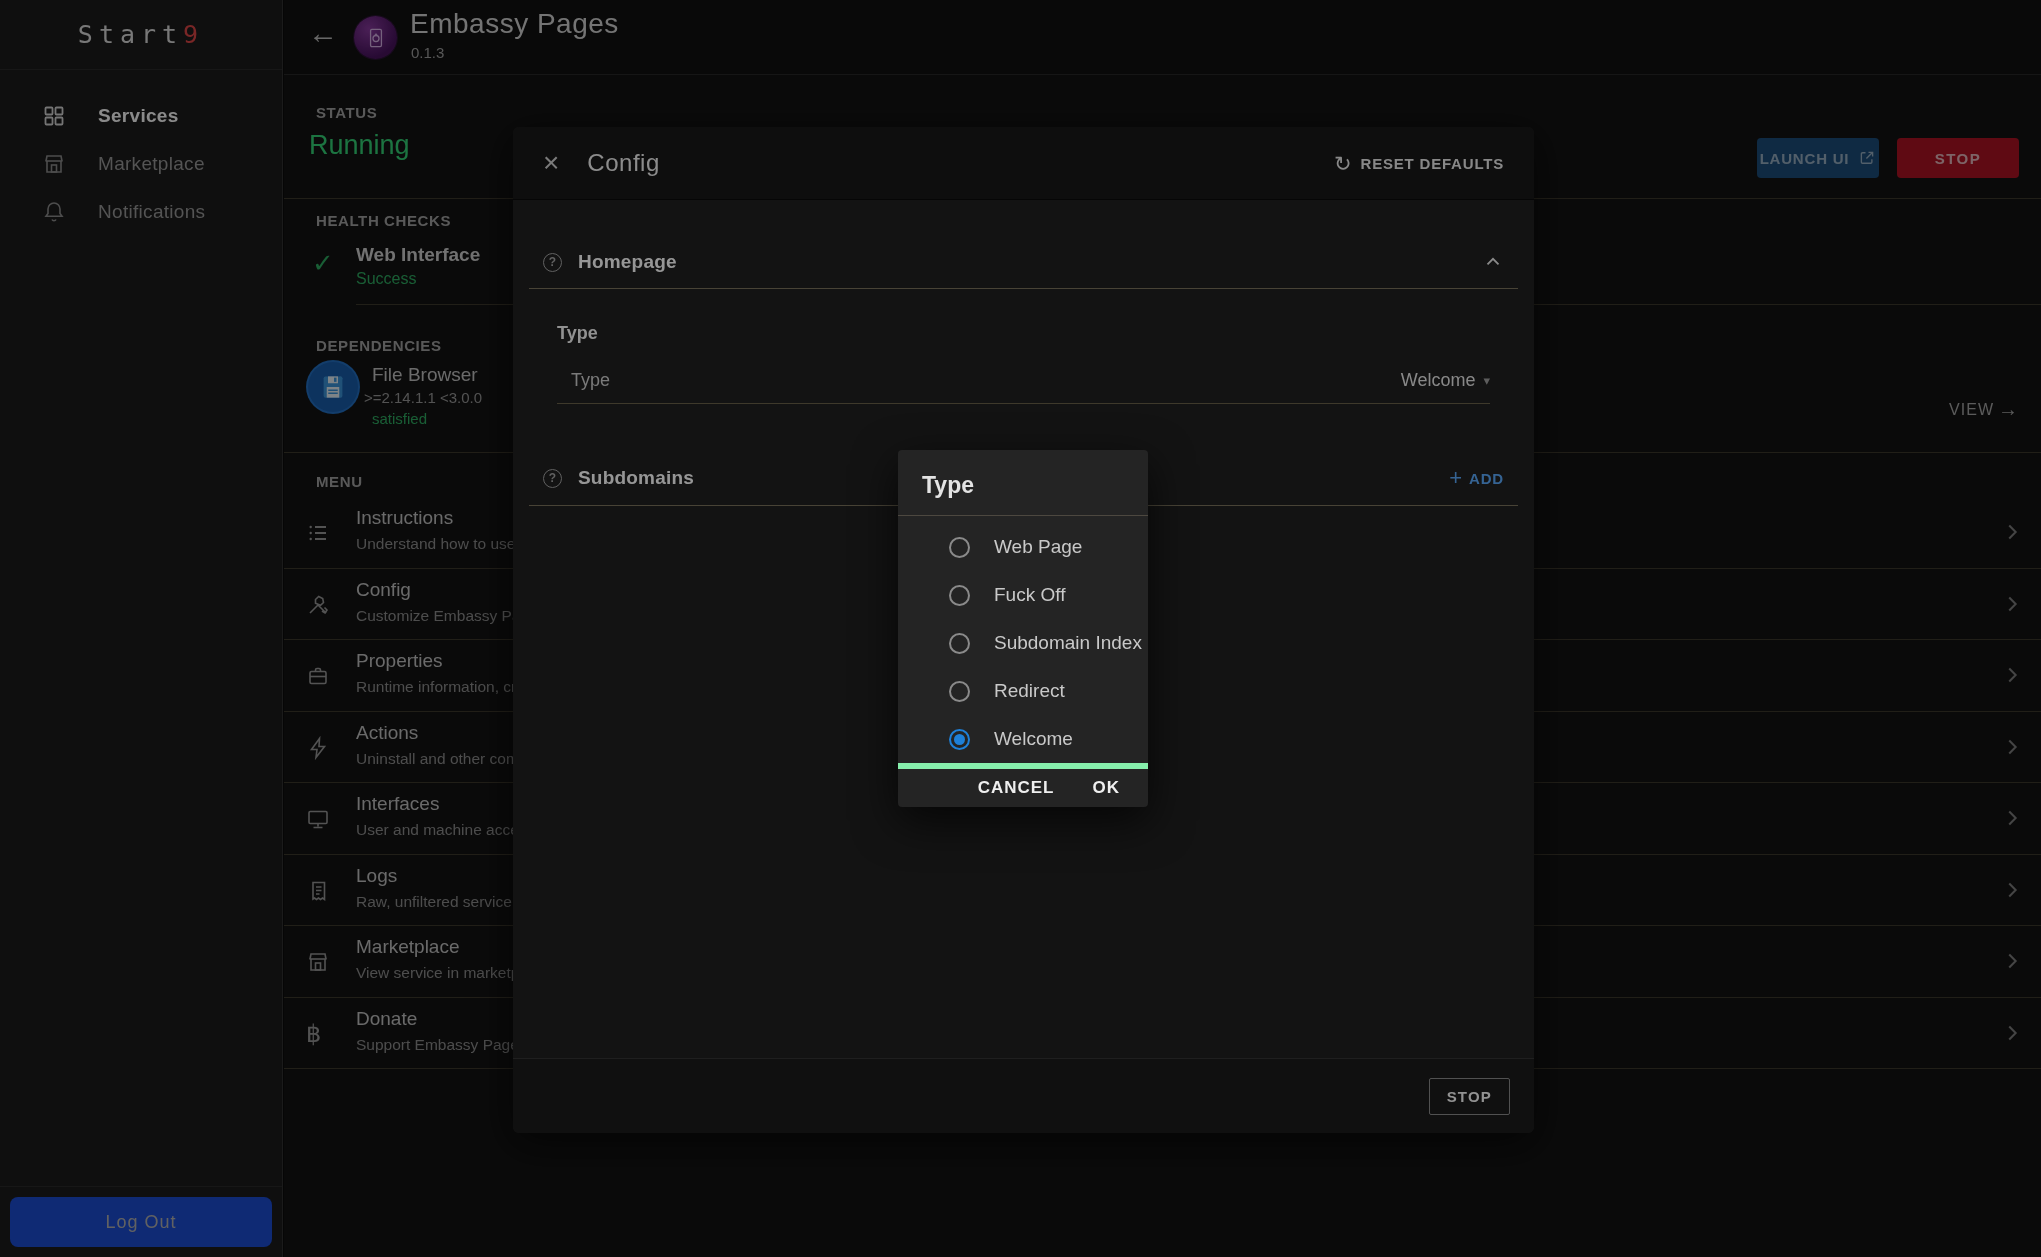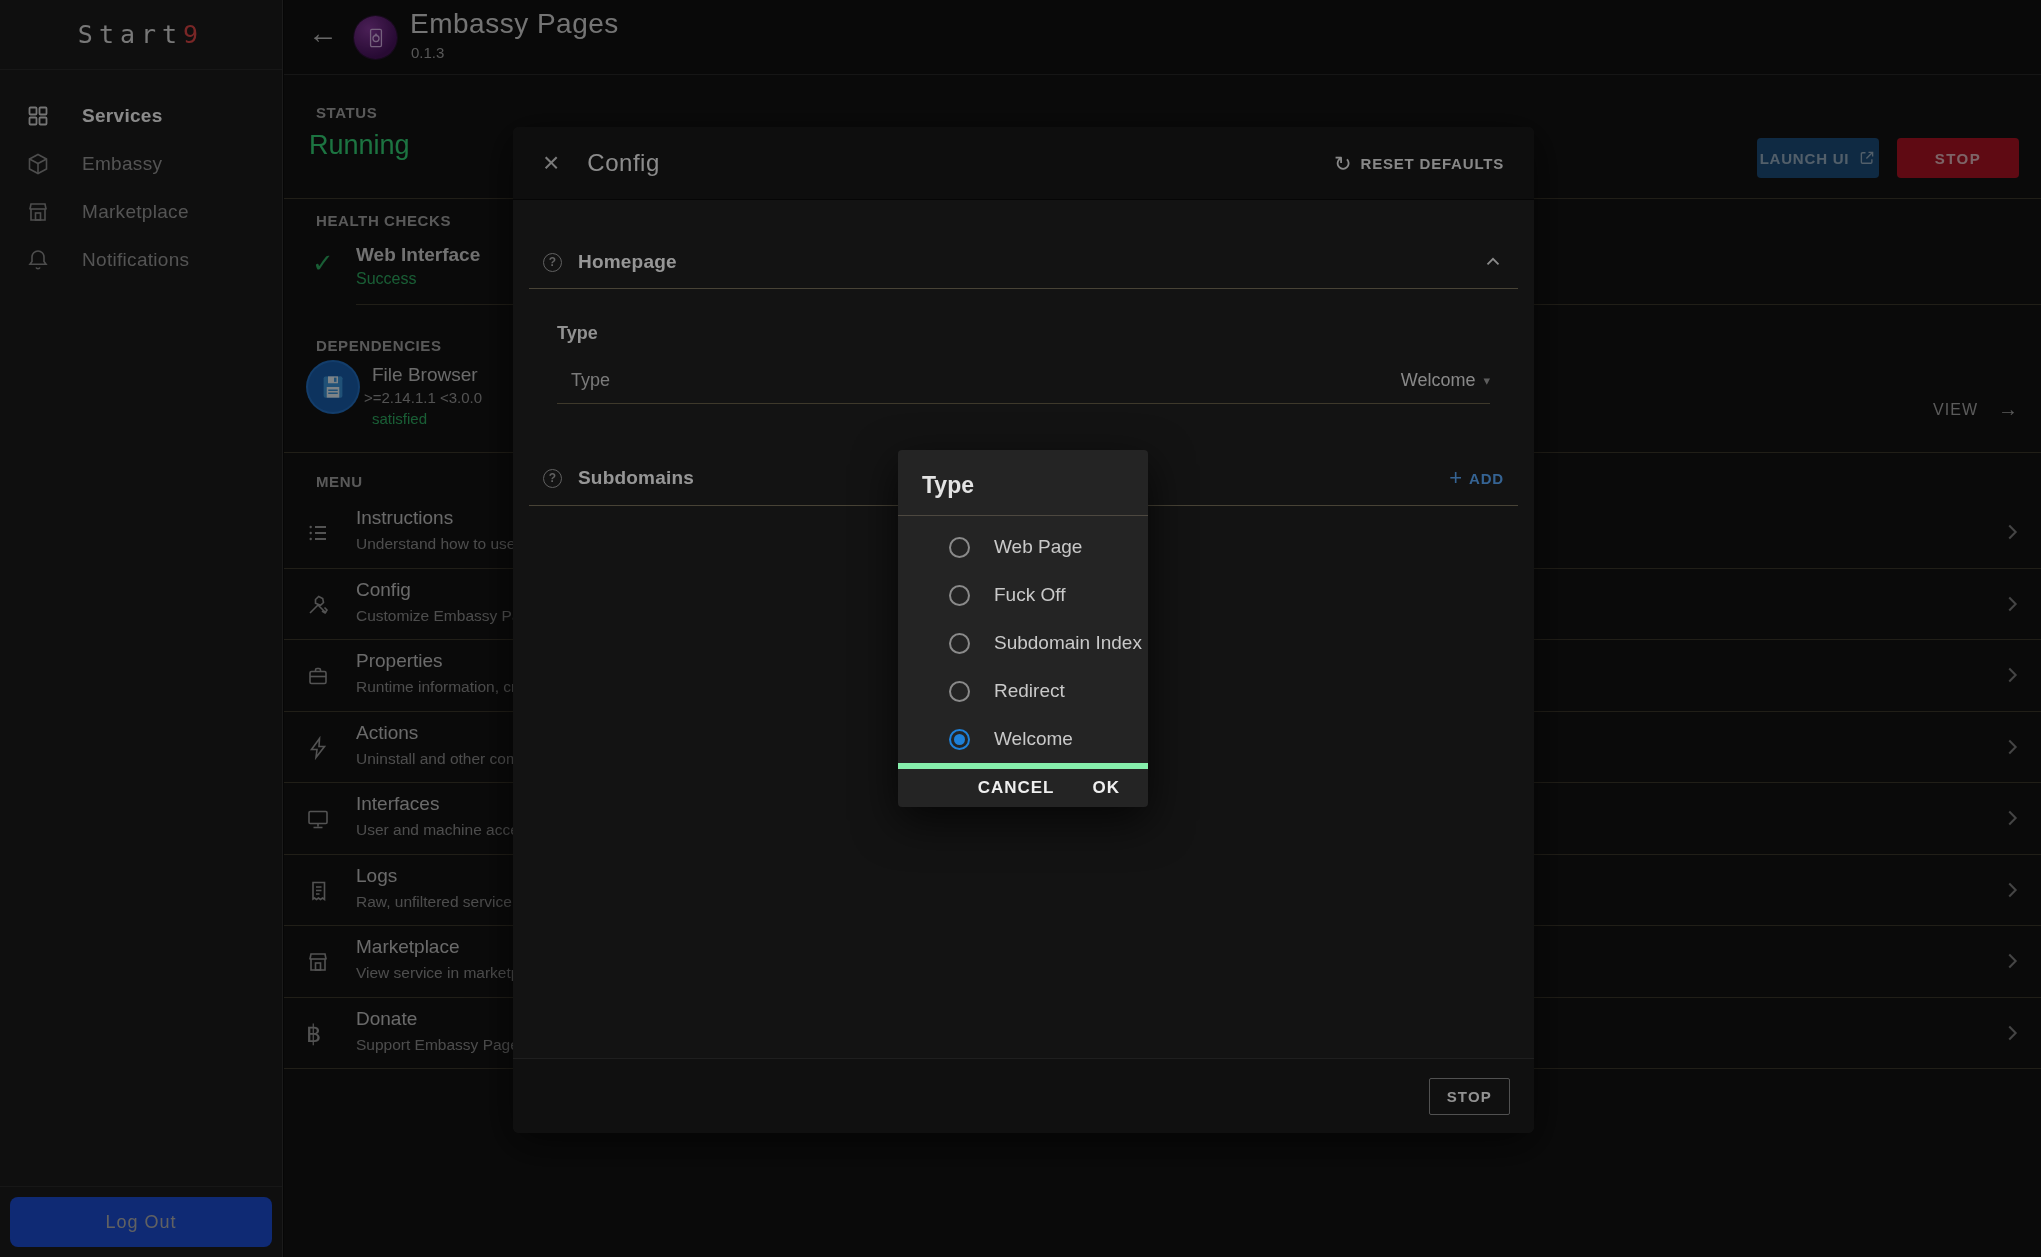--- a/index.html
+++ b/index.html
@@ -6,21 +6,21 @@
   html,body { width:2041px; height:1257px; background:#0c0c0c; font-family:"Liberation Sans", sans-serif; overflow:hidden; }
   #screen { position:relative; width:2041px; height:1257px; overflow:hidden; background:#0c0c0c; }
   .nowrap { white-space:nowrap; }
   svg.ic { display:block; }
 
   
   #sidebar { position:absolute; left:0; top:0; width:283px; height:1257px; background:#1d1d1d; border-right:1px solid #333; z-index:1; }
   #logo { height:70px; display:flex; align-items:center; justify-content:center; border-bottom:1px solid #2b2b2b;
           font-family:"DejaVu Sans Mono", monospace; font-size:25px; letter-spacing:6px; color:#dedede; }
   #logo .accent { color:#e04848; }
-  .side-nav { margin-top:22px; }
+  .side-nav { margin-top:22px;padding-left:16px; }
   .side-item { display:flex; align-items:center; height:48px; padding-left:26px; color:#9b9b9b; cursor:pointer; }
   .side-item .s-ic { width:24px; height:24px; color:#8f8f8f; }
   .side-item .s-label { margin-left:32px; font-size:19px; letter-spacing:0.3px; }
   .side-item.active { color:#fff; }
   .side-item.active .s-label { font-weight:bold; color:#fff; }
   .side-item.active .s-ic { color:#d8d8d8; }
   #logout-zone { position:absolute; left:0; bottom:0; width:100%; border-top:1px solid #2b2b2b; padding:10px; }
   #logout-btn { background:#1d4ed8; border-radius:8px; height:50px; display:flex; align-items:center; justify-content:center;
                 color:#b5b5b5; font-size:18px; letter-spacing:1px; cursor:pointer; }
 
@@ -47,21 +47,21 @@
 
   #hc-check { position:absolute; left:28px; top:250px; width:26px; height:26px; color:#2fae63; font-size:26px; line-height:1; }
   #hc-name { position:absolute; left:72px; top:244px; font-size:19px; font-weight:bold; color:#d2d2d2; }
   #hc-result { position:absolute; left:72px; top:270px; font-size:16px; color:#2fae63; }
 
   #dep-icon { position:absolute; left:24px; top:362px; width:50px; height:50px; border-radius:50%; background:#1a5fae;
               display:flex; align-items:center; justify-content:center; box-shadow:0 0 0 2px #2372c6; }
   #dep-name { position:absolute; left:88px; top:364px; font-size:19px; color:#c6c6c6; }
   #dep-version { position:absolute; left:80px; top:389px; font-size:15px; color:#9a9a9a; }
   #dep-status { position:absolute; left:88px; top:410px; font-size:15px; color:#2fae63; }
-  #dep-view { position:absolute; right:22px; top:398px; display:flex; align-items:center; gap:20px; color:#a8a8a8;
+  #dep-view { position:absolute; right:22px; top:398px; display:flex; align-items:center; gap:4px; color:#a8a8a8;
               font-size:16px; letter-spacing:1px; cursor:pointer; }
 
   #menu-list { position:absolute; left:0; top:497px; width:100%; }
   .menu-row { position:relative; height:71.5px; border-bottom:1px solid #3f3a2e; cursor:pointer; }
   .menu-row .m-ic { position:absolute; left:22px; top:24px; width:24px; height:24px; color:#9a9a9a; }
   .menu-row .m-title { position:absolute; left:72px; top:10px; font-size:19px; color:#c4c4c4; }
   .menu-row .m-desc { position:absolute; left:72px; top:38px; font-size:15.5px; color:#8f8f8f; }
   .menu-row .m-chev { position:absolute; right:18px; top:24px; width:22px; height:22px; color:#808080; }
   .btc-glyph { font-size:24px; line-height:24px; color:#9a9a9a; font-family:"DejaVu Sans", sans-serif; }
 
@@ -139,30 +139,20 @@
               <rect x="13.5" y="3.5" width="7" height="7" rx="1"></rect>
               <rect x="3.5" y="13.5" width="7" height="7" rx="1"></rect>
               <rect x="13.5" y="13.5" width="7" height="7" rx="1"></rect>
             </svg>
         </span>
         <span class="s-label">Services</span>
       </div>
       <div class="side-item">
         <span class="s-ic">
           <svg class="ic" viewBox="0 0 24 24" width="24" height="24" fill="none" stroke="currentColor" stroke-width="1.6">
-              <path d="M12 2.5 L20.5 7 V17 L12 21.5 L3.5 17 V7 Z"></path>
-              <path d="M3.5 7 L12 11.5 L20.5 7"></path>
-              <path d="M12 11.5 V21.5"></path>
-            </svg>
-        </span>
-        <span class="s-label">Embassy</span>
-      </div>
-      <div class="side-item">
-        <span class="s-ic">
-          <svg class="ic" viewBox="0 0 24 24" width="24" height="24" fill="none" stroke="currentColor" stroke-width="1.6">
               <path d="M4 9 L5 4 H19 L20 9"></path>
               <path d="M3.5 9 H20.5"></path>
               <path d="M5 9 V20 H19 V9"></path>
               <rect x="9.5" y="13" width="5" height="7"></rect>
             </svg>
         </span>
         <span class="s-label">Marketplace</span>
       </div>
       <div class="side-item">
         <span class="s-ic">

